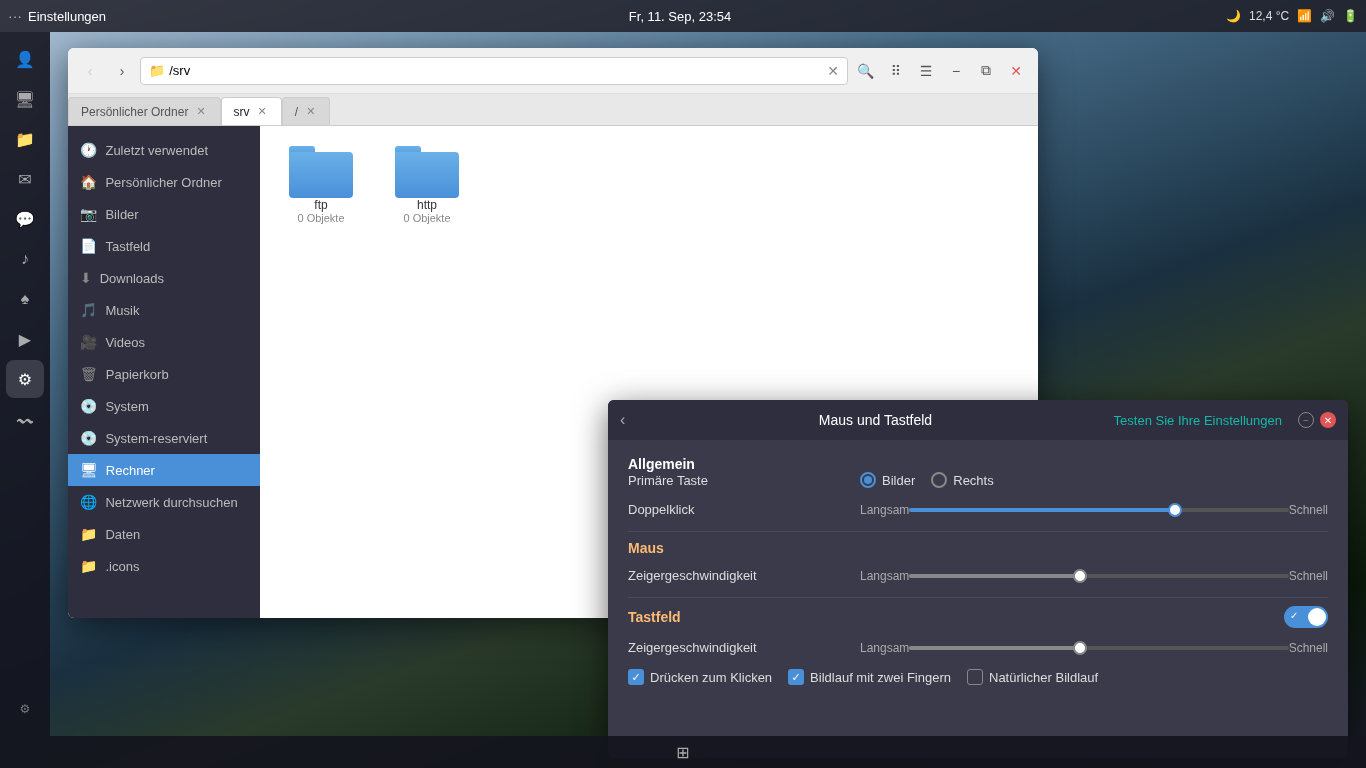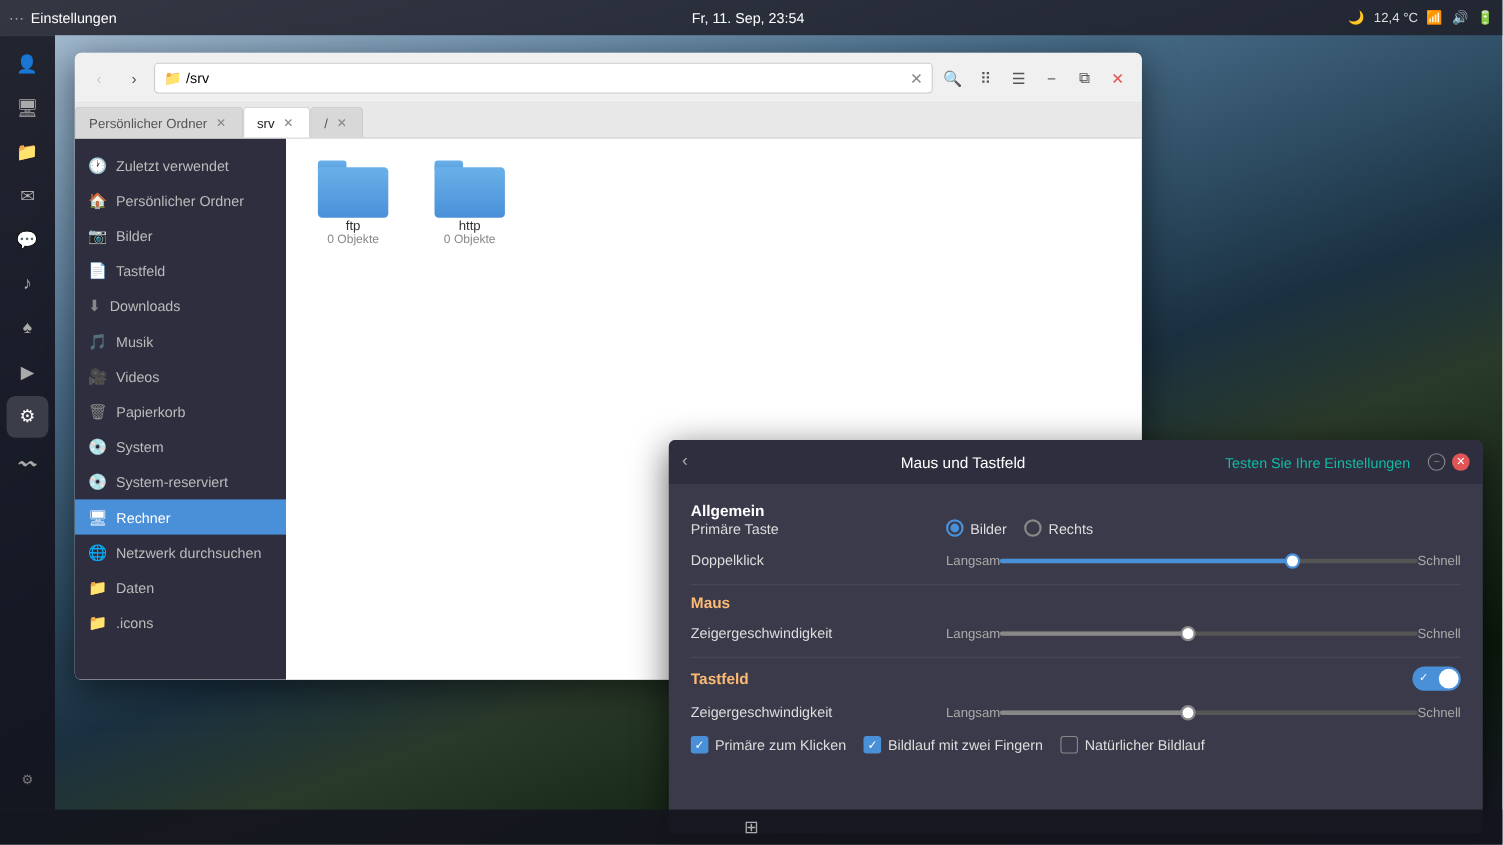--- a/index.html
+++ b/index.html
@@ -762,21 +762,21 @@
           <div class="slider-thumb" style="left: calc(45% - 7px); border-color: #888;"></div>
         </div>
         <span class="slider-label">Schnell</span>
       </div>
     </div>
 
     <div class="settings-row">
       <div class="checkbox-group">
         <div class="checkbox-option">
           <div class="checkbox-box">✓</div>
-          <span>Primäre zum Klicken</span>
+          <span>Drücken zum Klicken</span>
         </div>
         <div class="checkbox-option">
           <div class="checkbox-box">✓</div>
           <span>Bildlauf mit zwei Fingern</span>
         </div>
         <div class="checkbox-option">
           <div class="checkbox-box unchecked"></div>
           <span>Natürlicher Bildlauf</span>
         </div>
       </div>

